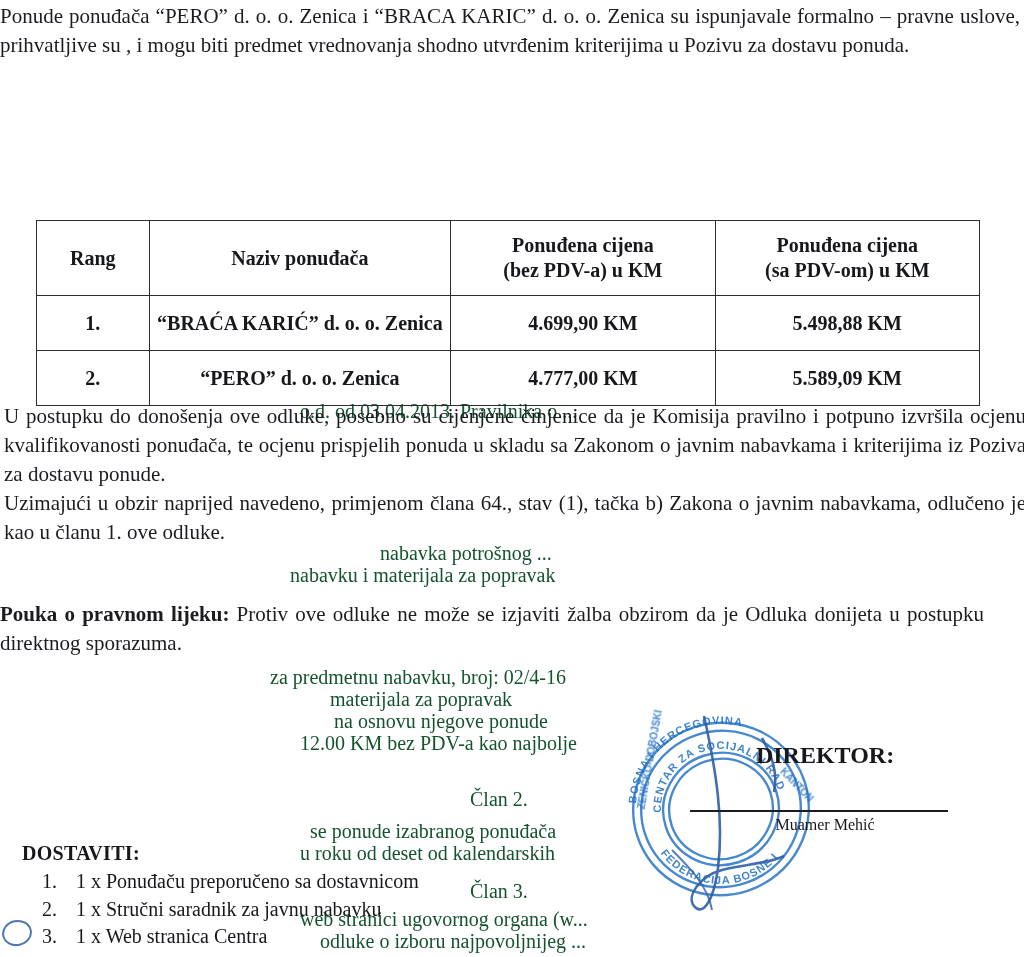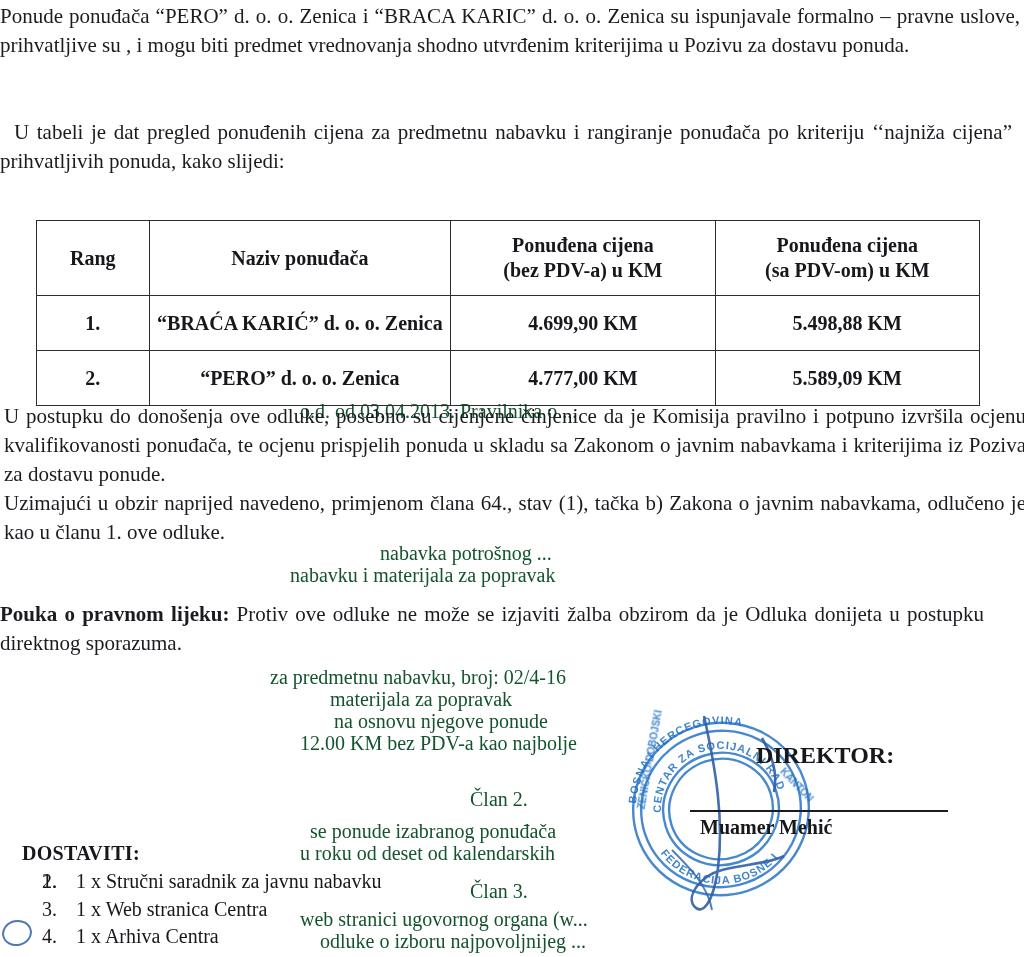--- a/index.html
+++ b/index.html
@@ -101,23 +101,23 @@
     left: 690px;
     top: 810px;
     width: 258px;
     border-top: 2px solid #1a1c20;
   }
   .director-name {
     position: absolute;
     left: 700px;
     top: 816px;
     width: 250px;
-    text-align: left;
-    font-size: 20px;
-    font-weight: bold;
+    text-align: center;
+    font-size: 16px;
+    font-weight: normal;
   }
   .dostaviti-title {
     position: absolute;
     left: 22px;
     top: 842px;
     font-size: 20px;
     font-weight: bold;
     letter-spacing: .3px;
   }
   ol.dostaviti {
@@ -192,23 +192,20 @@
     <div class="ghost" style="left:300px; top:842px;">u  roku  od  deset  od  kalendarskih</div>
     <div class="ghost" style="left:470px; top:880px;">Član 3.</div>
     <div class="ghost" style="left:300px; top:908px;">web stranici ugovornog organa  (w...</div>
     <div class="ghost" style="left:320px; top:930px;">odluke o izboru najpovoljnijeg ...</div>
   </div>
 
   <div class="block-top">
     <p class="para">Ponude ponuđača “PERO” d. o. o. Zenica i “BRACA KARIC” d. o. o. Zenica su ispunjavale  formalno – pravne uslove, prihvatljive su , i  mogu biti predmet vrednovanja shodno utvrđenim kriterijima u Pozivu za dostavu ponuda.</p>
   </div>
 
-  <div class="block-intro">
-    <p class="para indent">U tabeli je dat pregled ponuđenih cijena za predmetnu nabavku i rangiranje ponuđača po kriteriju ‘‘najniža cijena” prihvatljivih ponuda, kako slijedi:</p>
-  </div>
 
   <table class="bids">
     <thead>
       <tr>
         <th class="col-rank">Rang</th>
         <th class="col-name">Naziv ponuđača</th>
         <th class="col-price1">
           <span>Ponuđena cijena</span><br>
           <span>(bez PDV-a) u KM</span>
         </th>
@@ -275,20 +272,20 @@
       </g>
     </svg>
   </div>
 
   <div class="director">DIREKTOR:</div>
   <div class="sig-line"></div>
   <div class="director-name">Muamer Mehić</div>
 
   <div class="dostaviti-title">DOSTAVITI:</div>
   <ol class="dostaviti">
-    <li><span class="num">1.</span></li>
+    <li><span class="num">1.</span><span>1 x Ponuđaču preporučeno sa dostavnicom</span></li>
     <li><span class="num">2.</span><span>1 x Stručni saradnik za javnu nabavku</span></li>
     <li><span class="num">3.</span><span>1 x Web stranica Centra</span></li>
     <li><span class="num">4.</span><span>1 x Arhiva Centra</span></li>
   </ol>
   <div class="circle-mark"></div>
 
 </div>
 
 </body></html>

